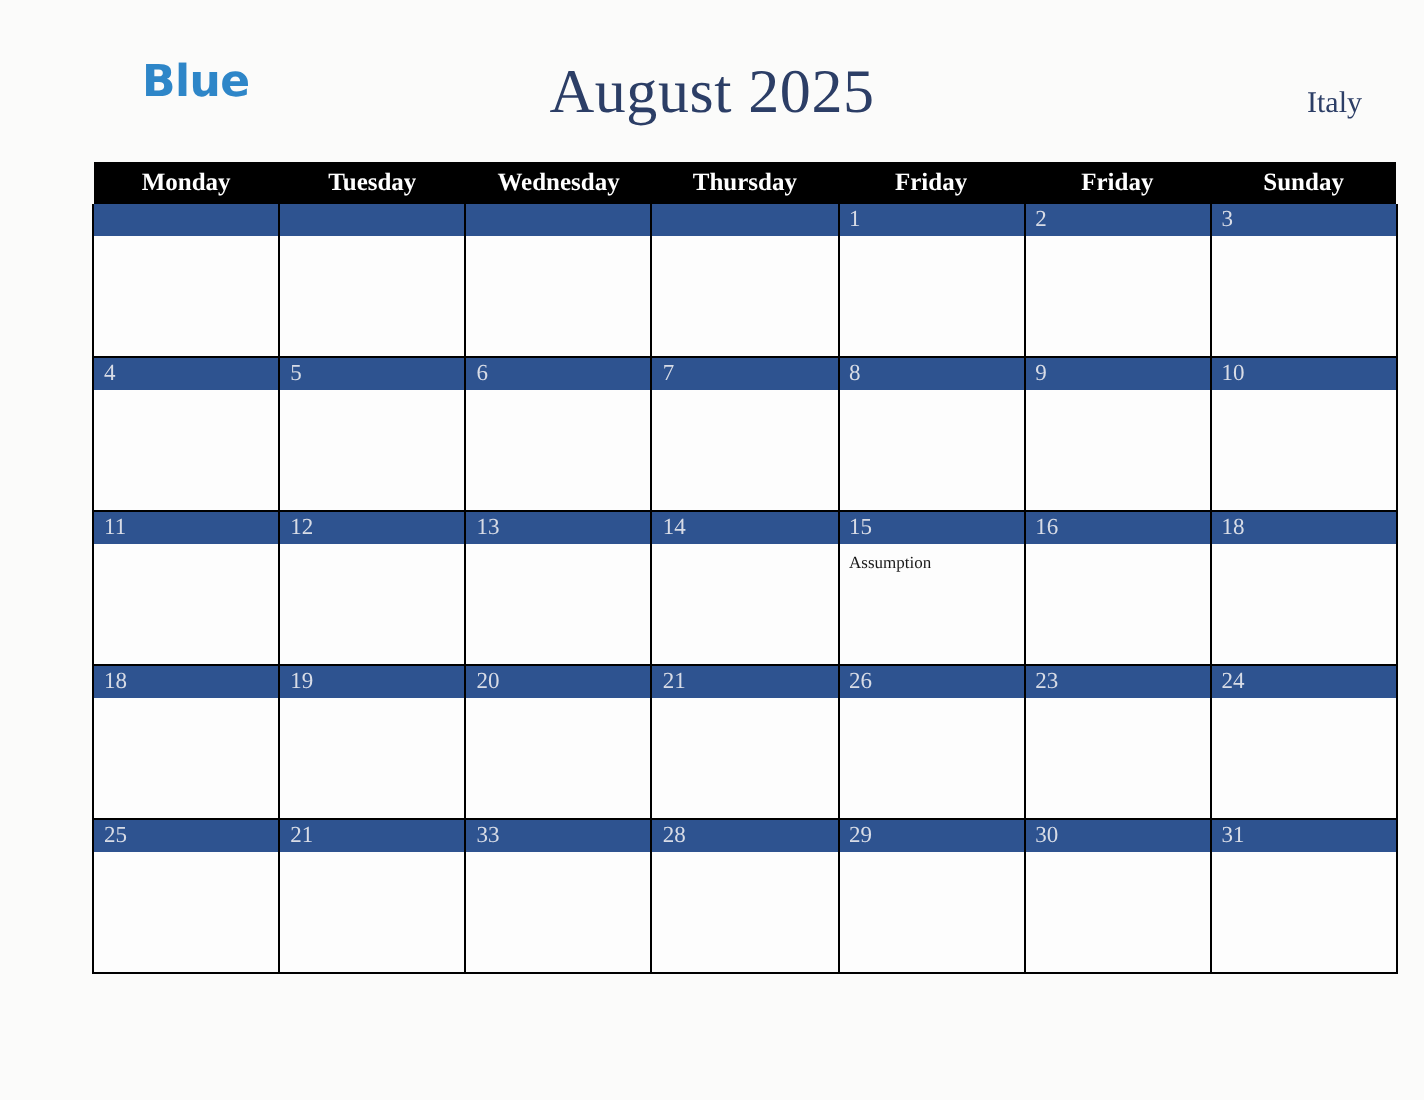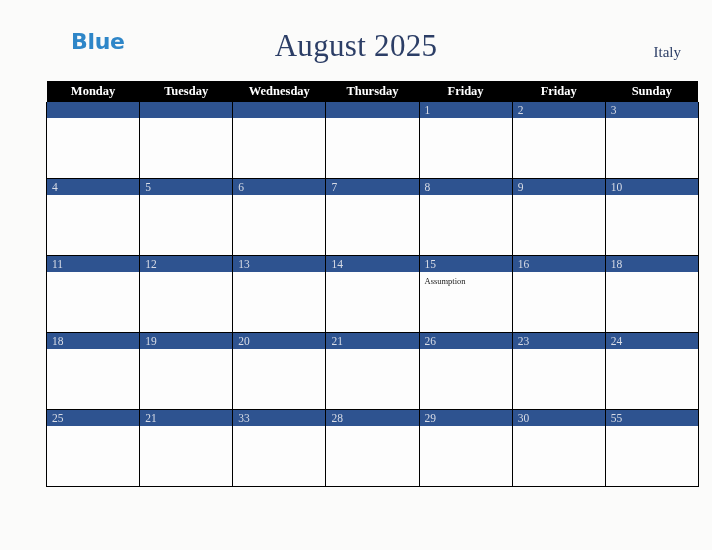--- a/index.html
+++ b/index.html
@@ -319,21 +319,21 @@
             </td>
             <td>
               <div class="daybar">29</div>
               <div class="daybody"></div>
             </td>
             <td>
               <div class="daybar">30</div>
               <div class="daybody"></div>
             </td>
             <td>
-              <div class="daybar">55</div>
+              <div class="daybar">31</div>
               <div class="daybody"></div>
             </td>
           </tr>
         </tbody>
     </table>
   </div>
 
 </div>
 
 </body></html>

